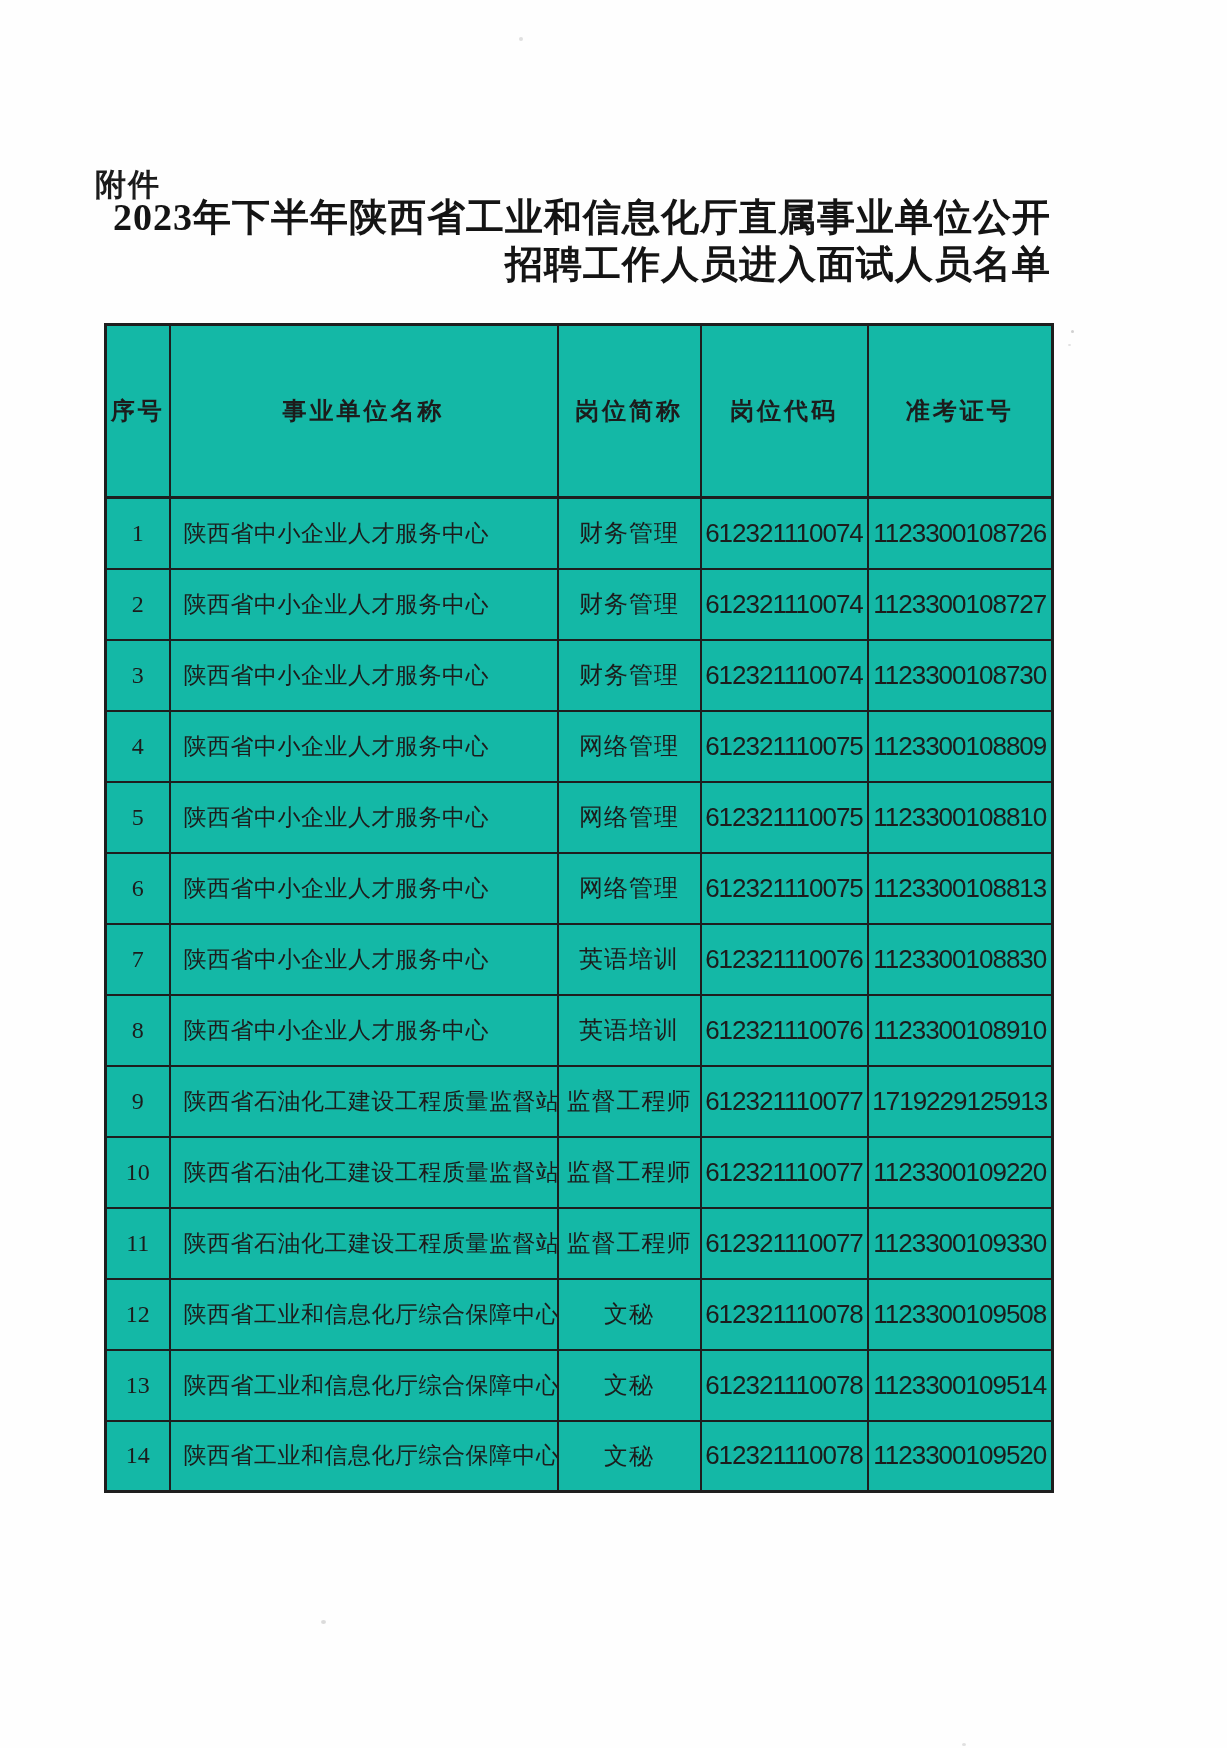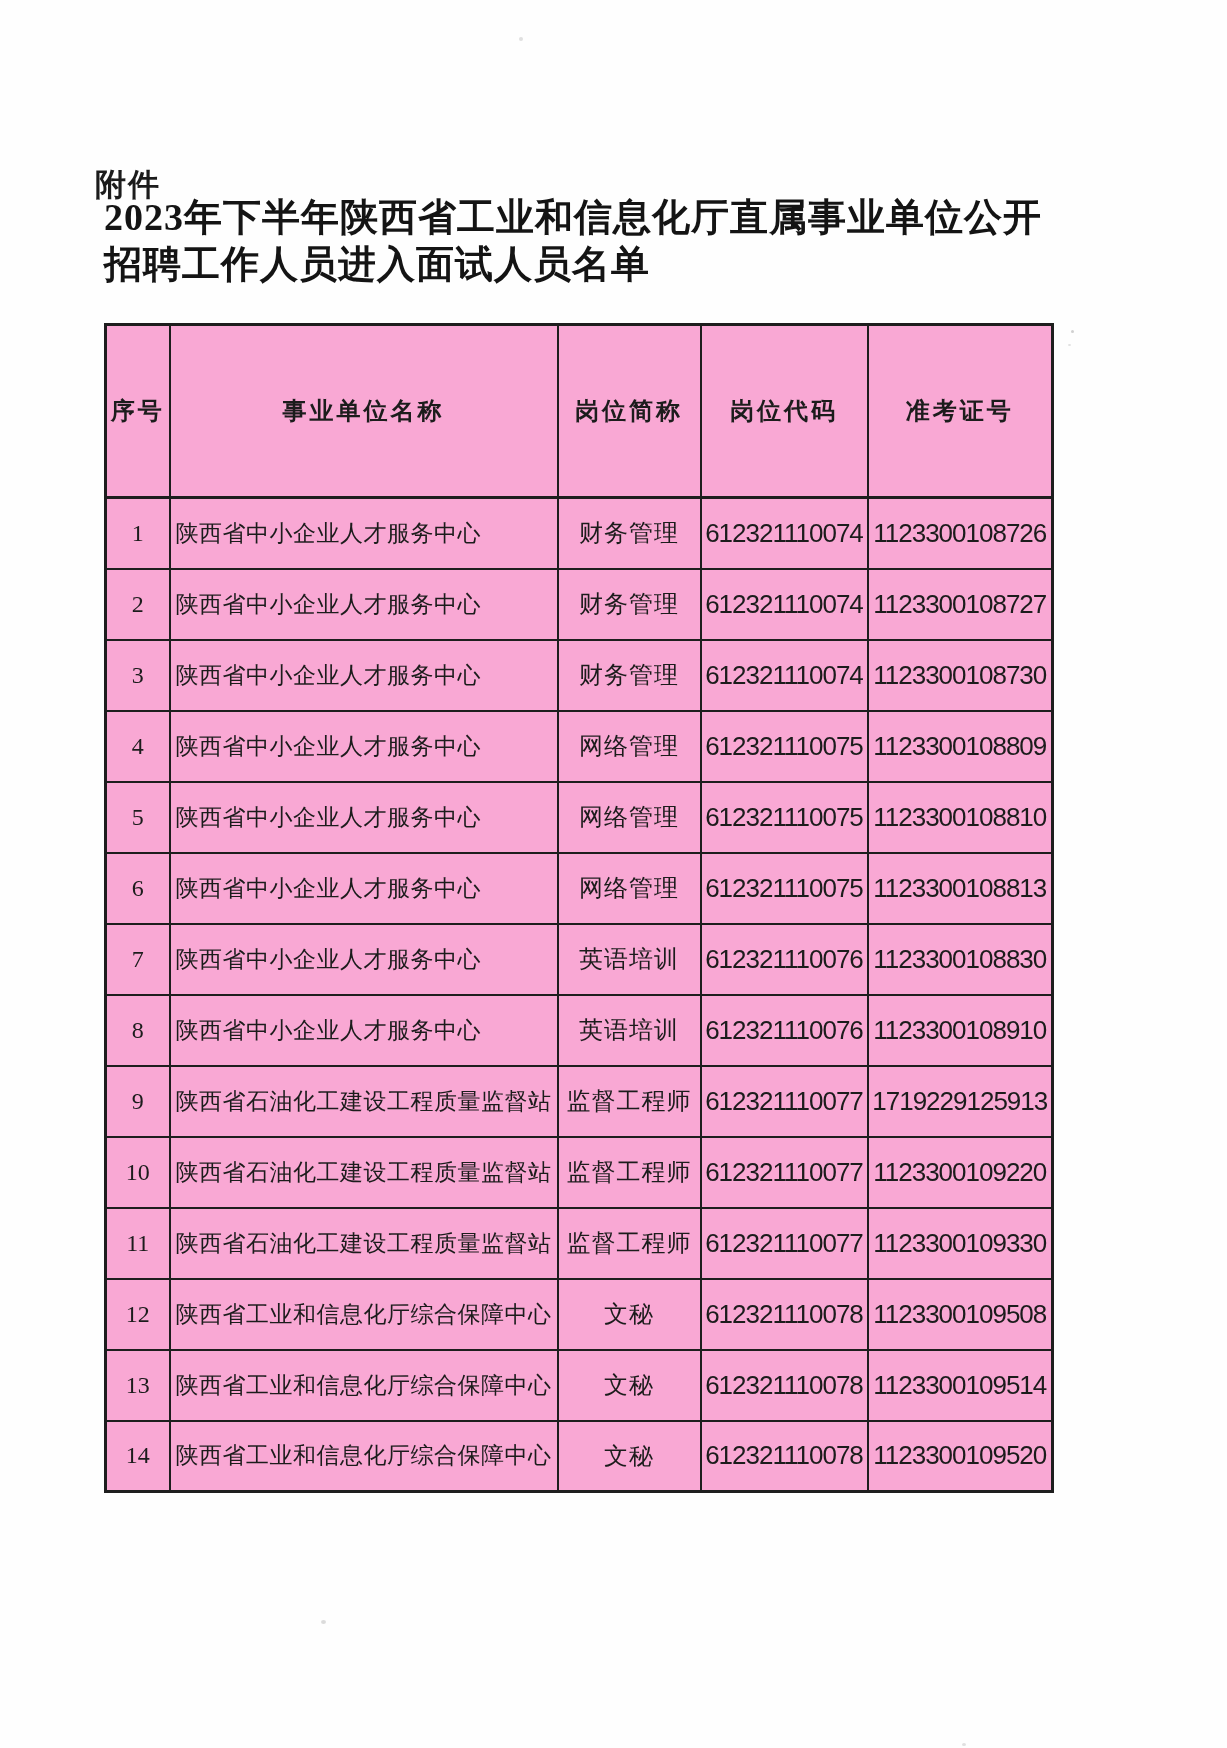--- a/index.html
+++ b/index.html
@@ -24,36 +24,36 @@
     font-weight: 600;
     font-size: 31px;
     letter-spacing: 2px;
     margin-top: 32px;
   }
   .doc-title {
     position: absolute;
     left: 104px;
     top: 194px;
     width: 947px;
-    text-align: left;
+    text-align: right;
     font-family: "Liberation Serif", serif;
     font-weight: bold;
     font-size: 38px;
     line-height: 47px;
     letter-spacing: 1px;
     color: #141414;
   }
   table.roster {
     position: absolute;
     left: 104px;
     top: 323px;
     width: 947px;
     border-collapse: collapse;
     table-layout: fixed;
-    background: #f9a8d4;
+    background: #14b8a6;
   }
   table.roster, table.roster th, table.roster td {
     border: 2px solid #1e1e1e;
   }
   table.roster {
     border-width: 3px;
   }
   table.roster thead th {
     height: 173px;
     font-size: 24px;
@@ -70,21 +70,21 @@
     overflow: hidden;
   }
   td.cell-no {
     font-family: "Liberation Serif", serif;
     font-size: 24px;
     text-align: center;
   }
   td.cell-org {
     font-size: 23px;
     text-align: left;
-    padding-left: 5px;
+    padding-left: 13px;
     letter-spacing: 0.5px;
   }
   td.cell-post {
     font-size: 24px;
     text-align: center;
     letter-spacing: 1px;
     font-family: Liberation Serif, serif;
   }
   td.cell-code, td.cell-ticket {
     font-size: 26px;

